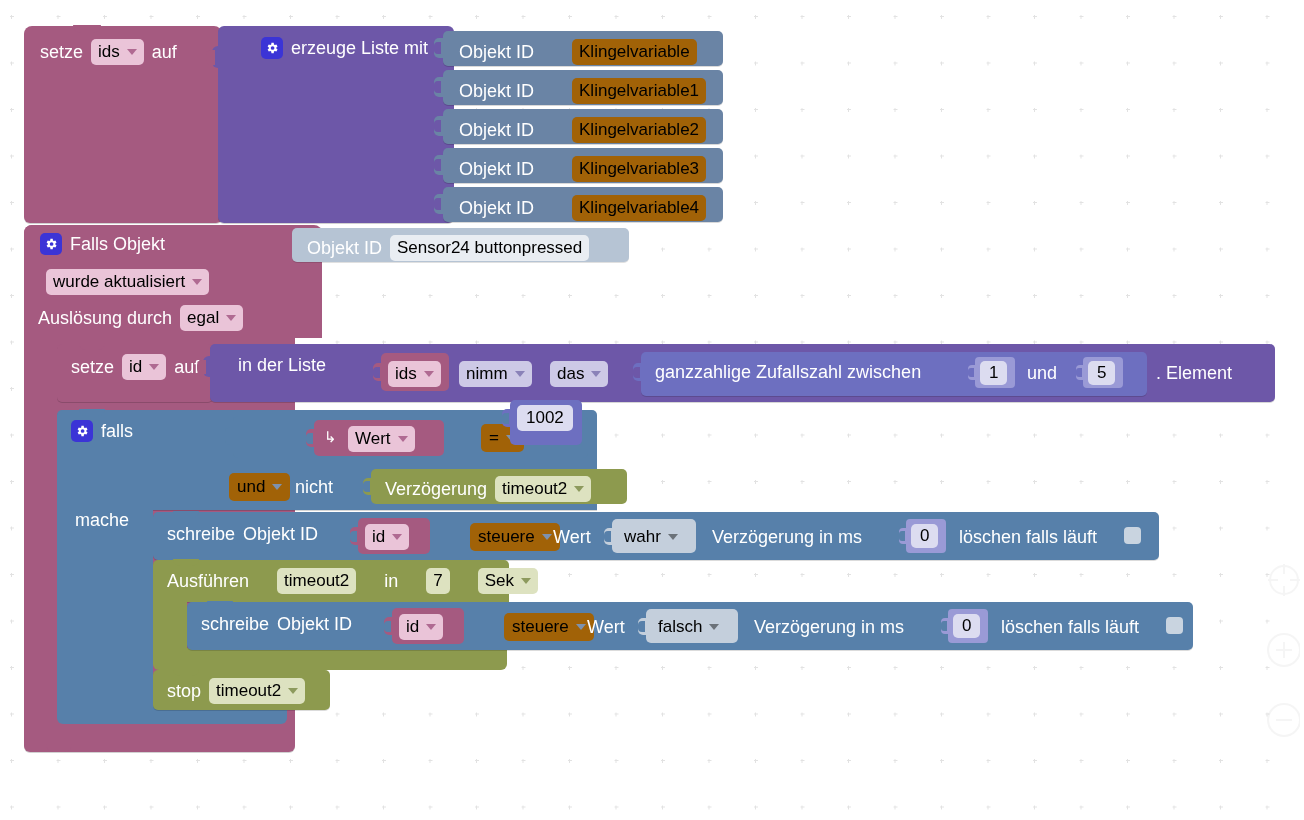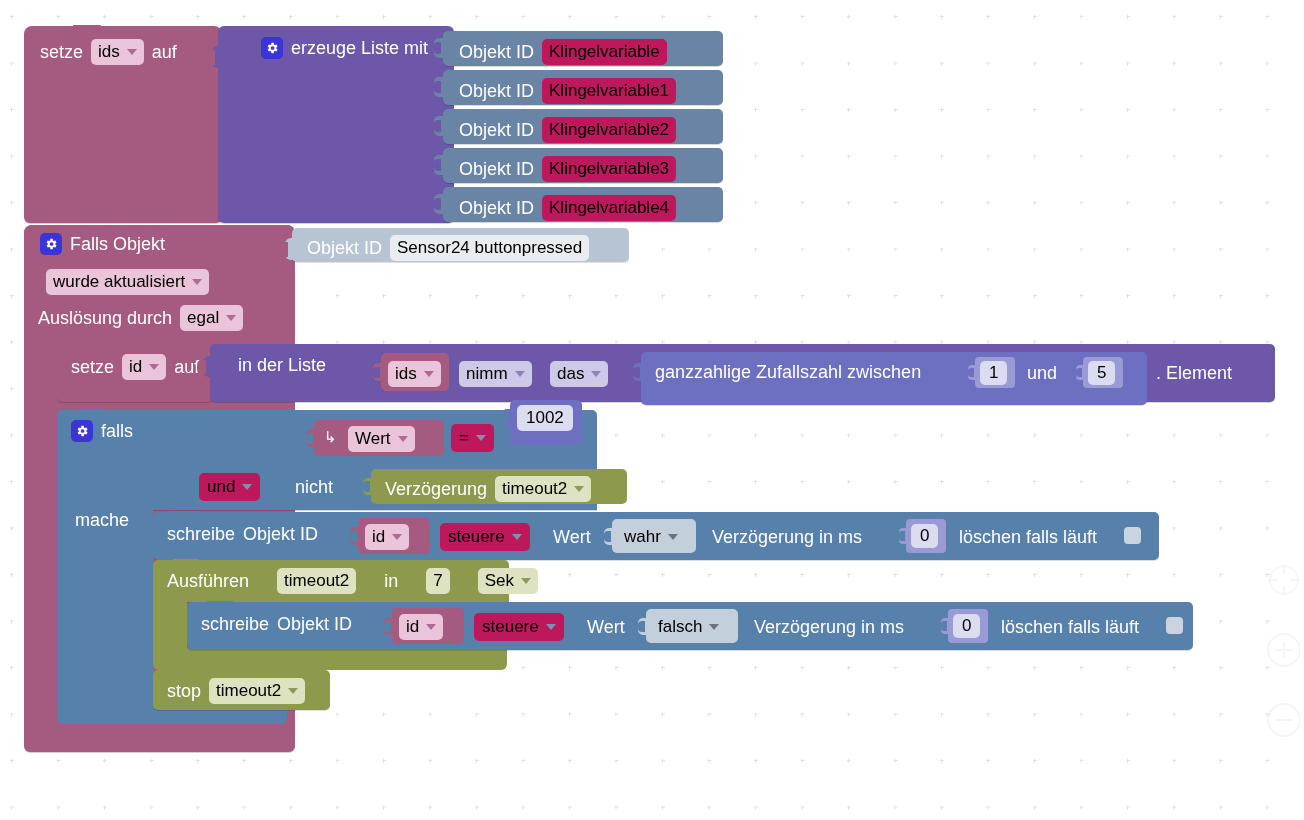--- a/index.html
+++ b/index.html
@@ -39,21 +39,21 @@
     border-radius:5px;padding:3px 7px;
     font-size:17px;color:#000;white-space:nowrap;
     box-sizing:border-box;
   }
   .field .caret{
     width:0;height:0;border-left:5px solid transparent;border-right:5px solid transparent;
     border-top:6px solid rgba(0,0,0,.45);margin-left:2px;
   }
   .f-pink{background:#eac4d8;}
   .f-pink .caret{border-top-color:#b06a92;}
-  .f-lightblue{background:#be185d;}
+  .f-lightblue{background:#a16207;margin-left:30px;}
   .f-lightblue .caret{border-top-color:#7e92ad;}
   .f-lav{background:#cdc9e6;align-items:center;}
   .f-lav .caret{border-top-color:#8a82b8;}
   .f-olive{background:#dde2c0;}
   .f-olive .caret{border-top-color:#8d9a5d;}
   .f-num{background:#dcdcf0;color:#000;}
 
   
   .gear{
     width:22px;height:22px;border-radius:5px;background:#3b34d6;
@@ -138,21 +138,21 @@
     <div style="position:absolute;left:-9px;top:7px;width:10px;height:20px;background:#6a84a5;border-radius:5px 0 0 5px;"></div>
     <div style="position:absolute;left:-9px;top:11px;width:7px;height:12px;background:#6d57a8;border-radius:4px 0 0 4px;"></div>
     <div class="row" style="position:absolute;left:16px;top:8px;">
       <span class="lbl">Objekt ID</span>
       <span class="field f-lightblue">Klingelvariable4</span>
     </div>
   </div>
 
   <div class="blk" style="left:24px;top:225px;width:271px;height:527px;background:#a55a80;border-radius:8px 8px 6px 6px;box-shadow:0 1px 0 rgba(0,0,0,.18);"></div>
 
-  <div class="blk" style="left:24px;top:225px;width:271px;height:113px;background:#a55a80;border-radius:8px 8px 0 0;">
+  <div class="blk" style="left:24px;top:225px;width:298px;height:113px;background:#a55a80;border-radius:8px 8px 0 0;">
     <div class="row" style="position:absolute;left:16px;top:8px;">
       <span class="gear">
         <svg viewBox="0 0 24 24">
             <path d="M19.4 13a7.8 7.8 0 000-2l2.1-1.6-2-3.5-2.5 1a7.6 7.6 0 00-1.7-1L15 3H11l-.3 2.9a7.6 7.6 0 00-1.7 1l-2.5-1-2 3.5L6.6 11a7.8 7.8 0 000 2l-2.1 1.6 2 3.5 2.5-1c.5.4 1.1.8 1.7 1L11 21h4l.3-2.9c.6-.2 1.2-.6 1.7-1l2.5 1 2-3.5zM13 15.2A3.2 3.2 0 1113 8.8a3.2 3.2 0 010 6.4z"></path>
           </svg>
       </span>
       <span class="lbl">Falls Objekt</span>
     </div>
     <div style="position:absolute;left:14px;top:44px;padding-left:8px;">
       <span class="field f-pink">
@@ -209,21 +209,21 @@
   </div>
   <span class="field f-lav" style="position:absolute;left:459px;top:361px;">
     <span>nimm</span>
     <i class="caret"></i>
   </span>
   <span class="field f-lav" style="position:absolute;left:550px;top:361px;">
     <span>das</span>
     <i class="caret"></i>
   </span>
 
-  <div class="blk" style="left:641px;top:352px;width:506px;height:53px;background:#6d6fc0;border-radius:5px;box-shadow:0 1px 0 rgba(0,0,0,.14);">
+  <div class="blk" style="left:641px;top:352px;width:506px;height:44px;background:#6d6fc0;border-radius:5px;box-shadow:0 1px 0 rgba(0,0,0,.14);">
     <div style="position:absolute;left:-8px;top:11px;width:9px;height:18px;background:#6d6fc0;border-radius:5px 0 0 5px;"></div>
     <div style="position:absolute;left:-8px;top:15px;width:7px;height:11px;background:#6d57a8;border-radius:4px 0 0 4px;"></div>
     <div class="row" style="position:absolute;left:14px;top:11px;">
       <span class="lbl">ganzzahlige Zufallszahl zwischen</span>
     </div>
   </div>
 
   <div class="blk" style="left:975px;top:357px;width:40px;height:31px;background:#9a9ad6;border-radius:4px;">
     <div style="position:absolute;left:-7px;top:8px;width:8px;height:15px;background:#9a9ad6;border-radius:4px 0 0 4px;"></div>
     <div style="position:absolute;left:-7px;top:11px;width:6px;height:9px;background:#6d6fc0;border-radius:3px 0 0 3px;"></div>

